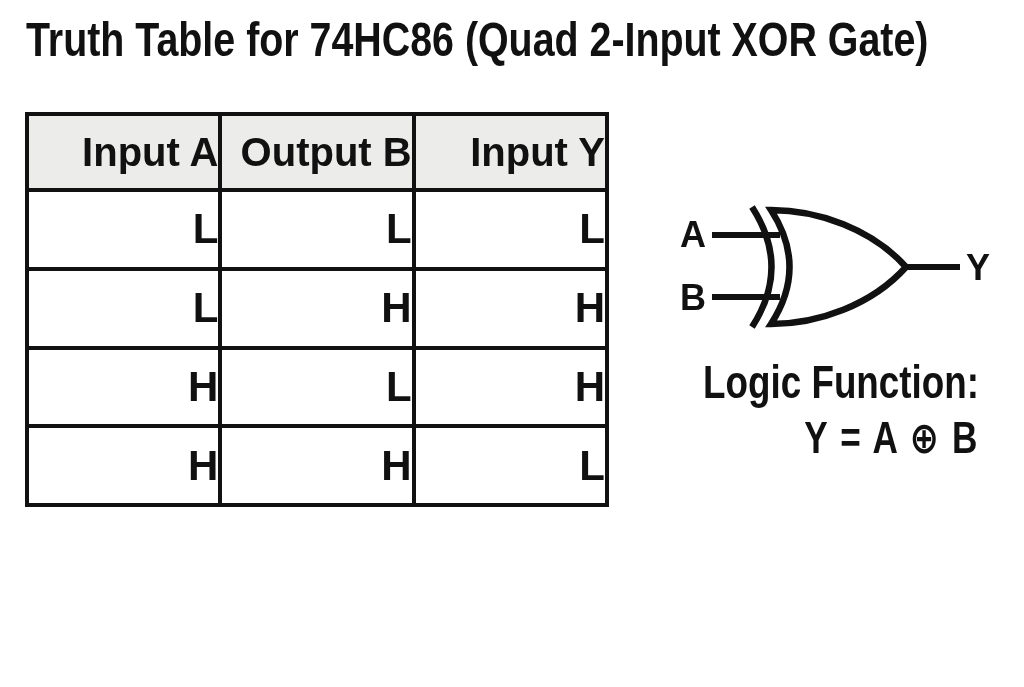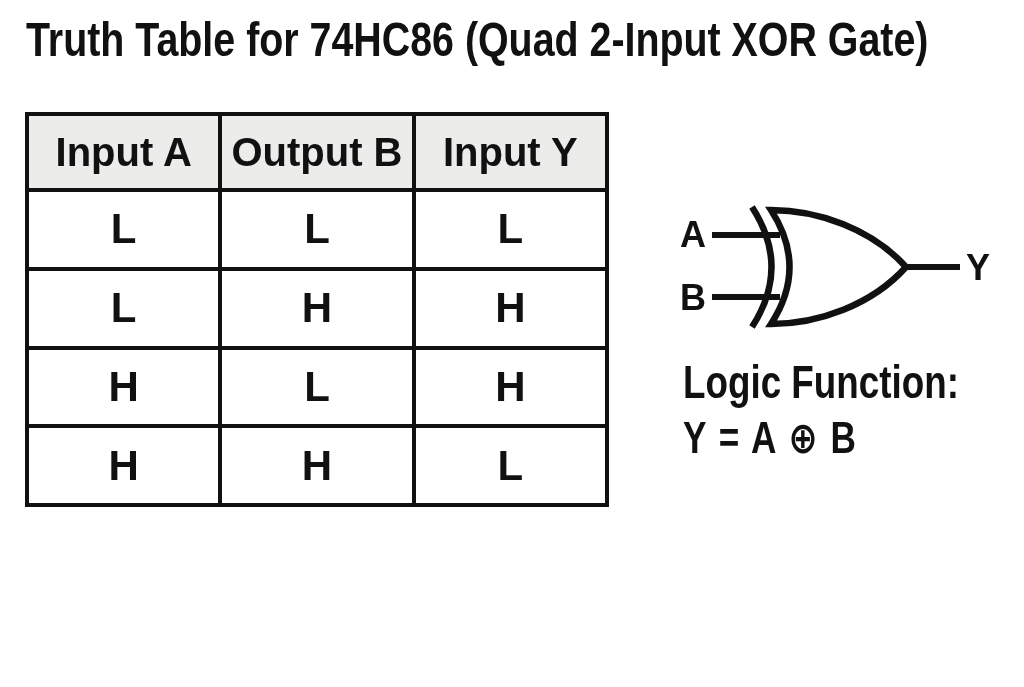--- a/index.html
+++ b/index.html
@@ -34,21 +34,21 @@
     left: 25px;
     top: 112px;
     width: 584px;
     height: 395px;
     border-collapse: collapse;
     table-layout: fixed;
   }
   .truth-table th,
   .truth-table td {
     border: 4px solid #111111;
-    text-align: center;
+    text-align: right;
     vertical-align: middle;
     font-weight: bold;
     padding: 0;
   }
   .truth-table th {
     background: #ececea;
     font-size: 40px;
     height: 72px;
   }
   .truth-table td {
@@ -64,21 +64,21 @@
     font-family: "Liberation Sans", "DejaVu Sans", sans-serif;
     font-weight: bold;
     font-size: 36px;
     fill: #111111;
   }
   .logic-fn {
     position: absolute;
     left: 646px;
     top: 356px;
     width: 370px;
-    text-align: left;
+    text-align: right;
   }
   .lf-heading {
     font-size: 46px;
     line-height: 52px;
     white-space: nowrap;
     transform: scaleX(0.80);
     transform-origin: center top;
   }
   .lf-equation {
     font-size: 44px;

